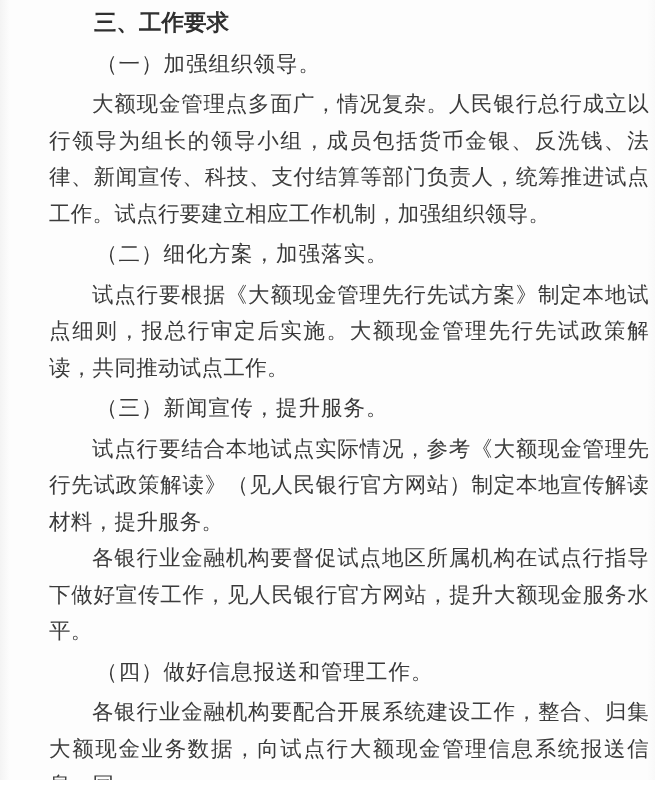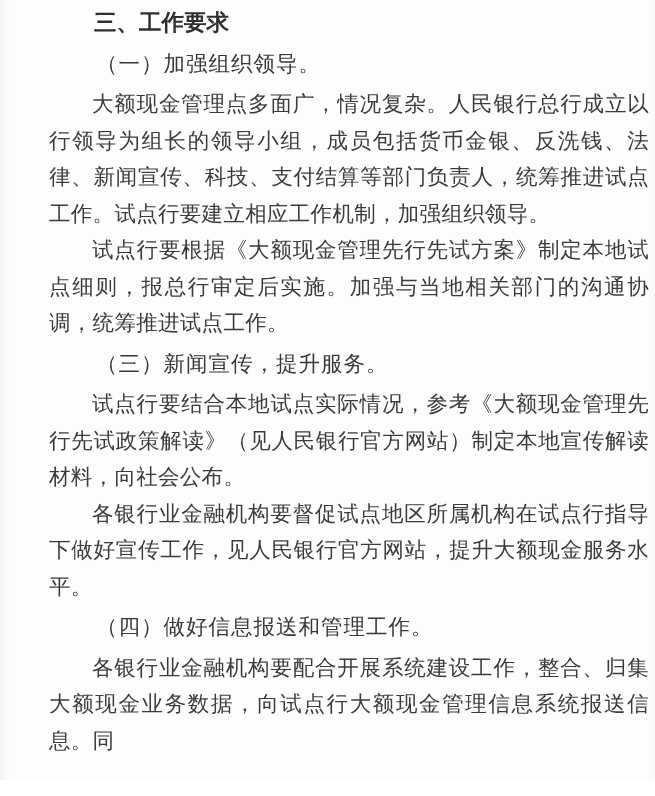--- a/index.html
+++ b/index.html
@@ -50,20 +50,21 @@
   }
 </style>
 </head>
 <body>
 
 <div class="page">
   <h1 class="doc-heading">三、工作要求</h1>
   <div>
       <p class="subheading">（一）加强组织领导。</p>
       <p class="para">大额现金管理点多面广，情况复杂。人民银行总行成立以行领导为组长的领导小组，成员包括货币金银、反洗钱、法律、新闻宣传、科技、支付结算等部门负责人，统筹推进试点工作。试点行要建立相应工作机制，加强组织领导。</p>
-      <p class="para">试点行要根据《大额现金管理先行先试方案》制定本地试点细则，报总行审定后实施。加强与当地相关部门的沟通协调，统筹推进试点工作。</p>
+      <p class="subheading">（二）细化方案，加强落实。</p>
+      <p class="para">试点行要根据《大额现金管理先行先试方案》制定本地试点细则，报总行审定后实施。大额现金管理先行先试政策解读，共同推动试点工作。</p>
       <p class="subheading">（三）新闻宣传，提升服务。</p>
-      <p class="para">试点行要结合本地试点实际情况，参考《大额现金管理先行先试政策解读》（见人民银行官方网站）制定本地宣传解读材料，向社会公布。</p>
+      <p class="para">试点行要结合本地试点实际情况，参考《大额现金管理先行先试政策解读》（见人民银行官方网站）制定本地宣传解读材料，提升服务。</p>
       <p class="para">各银行业金融机构要督促试点地区所属机构在试点行指导下做好宣传工作，见人民银行官方网站，提升大额现金服务水平。</p>
       <p class="subheading">（四）做好信息报送和管理工作。</p>
       <p class="para">各银行业金融机构要配合开展系统建设工作，整合、归集大额现金业务数据，向试点行大额现金管理信息系统报送信息。同</p>
     </div>
 </div>
 
 </body></html>

